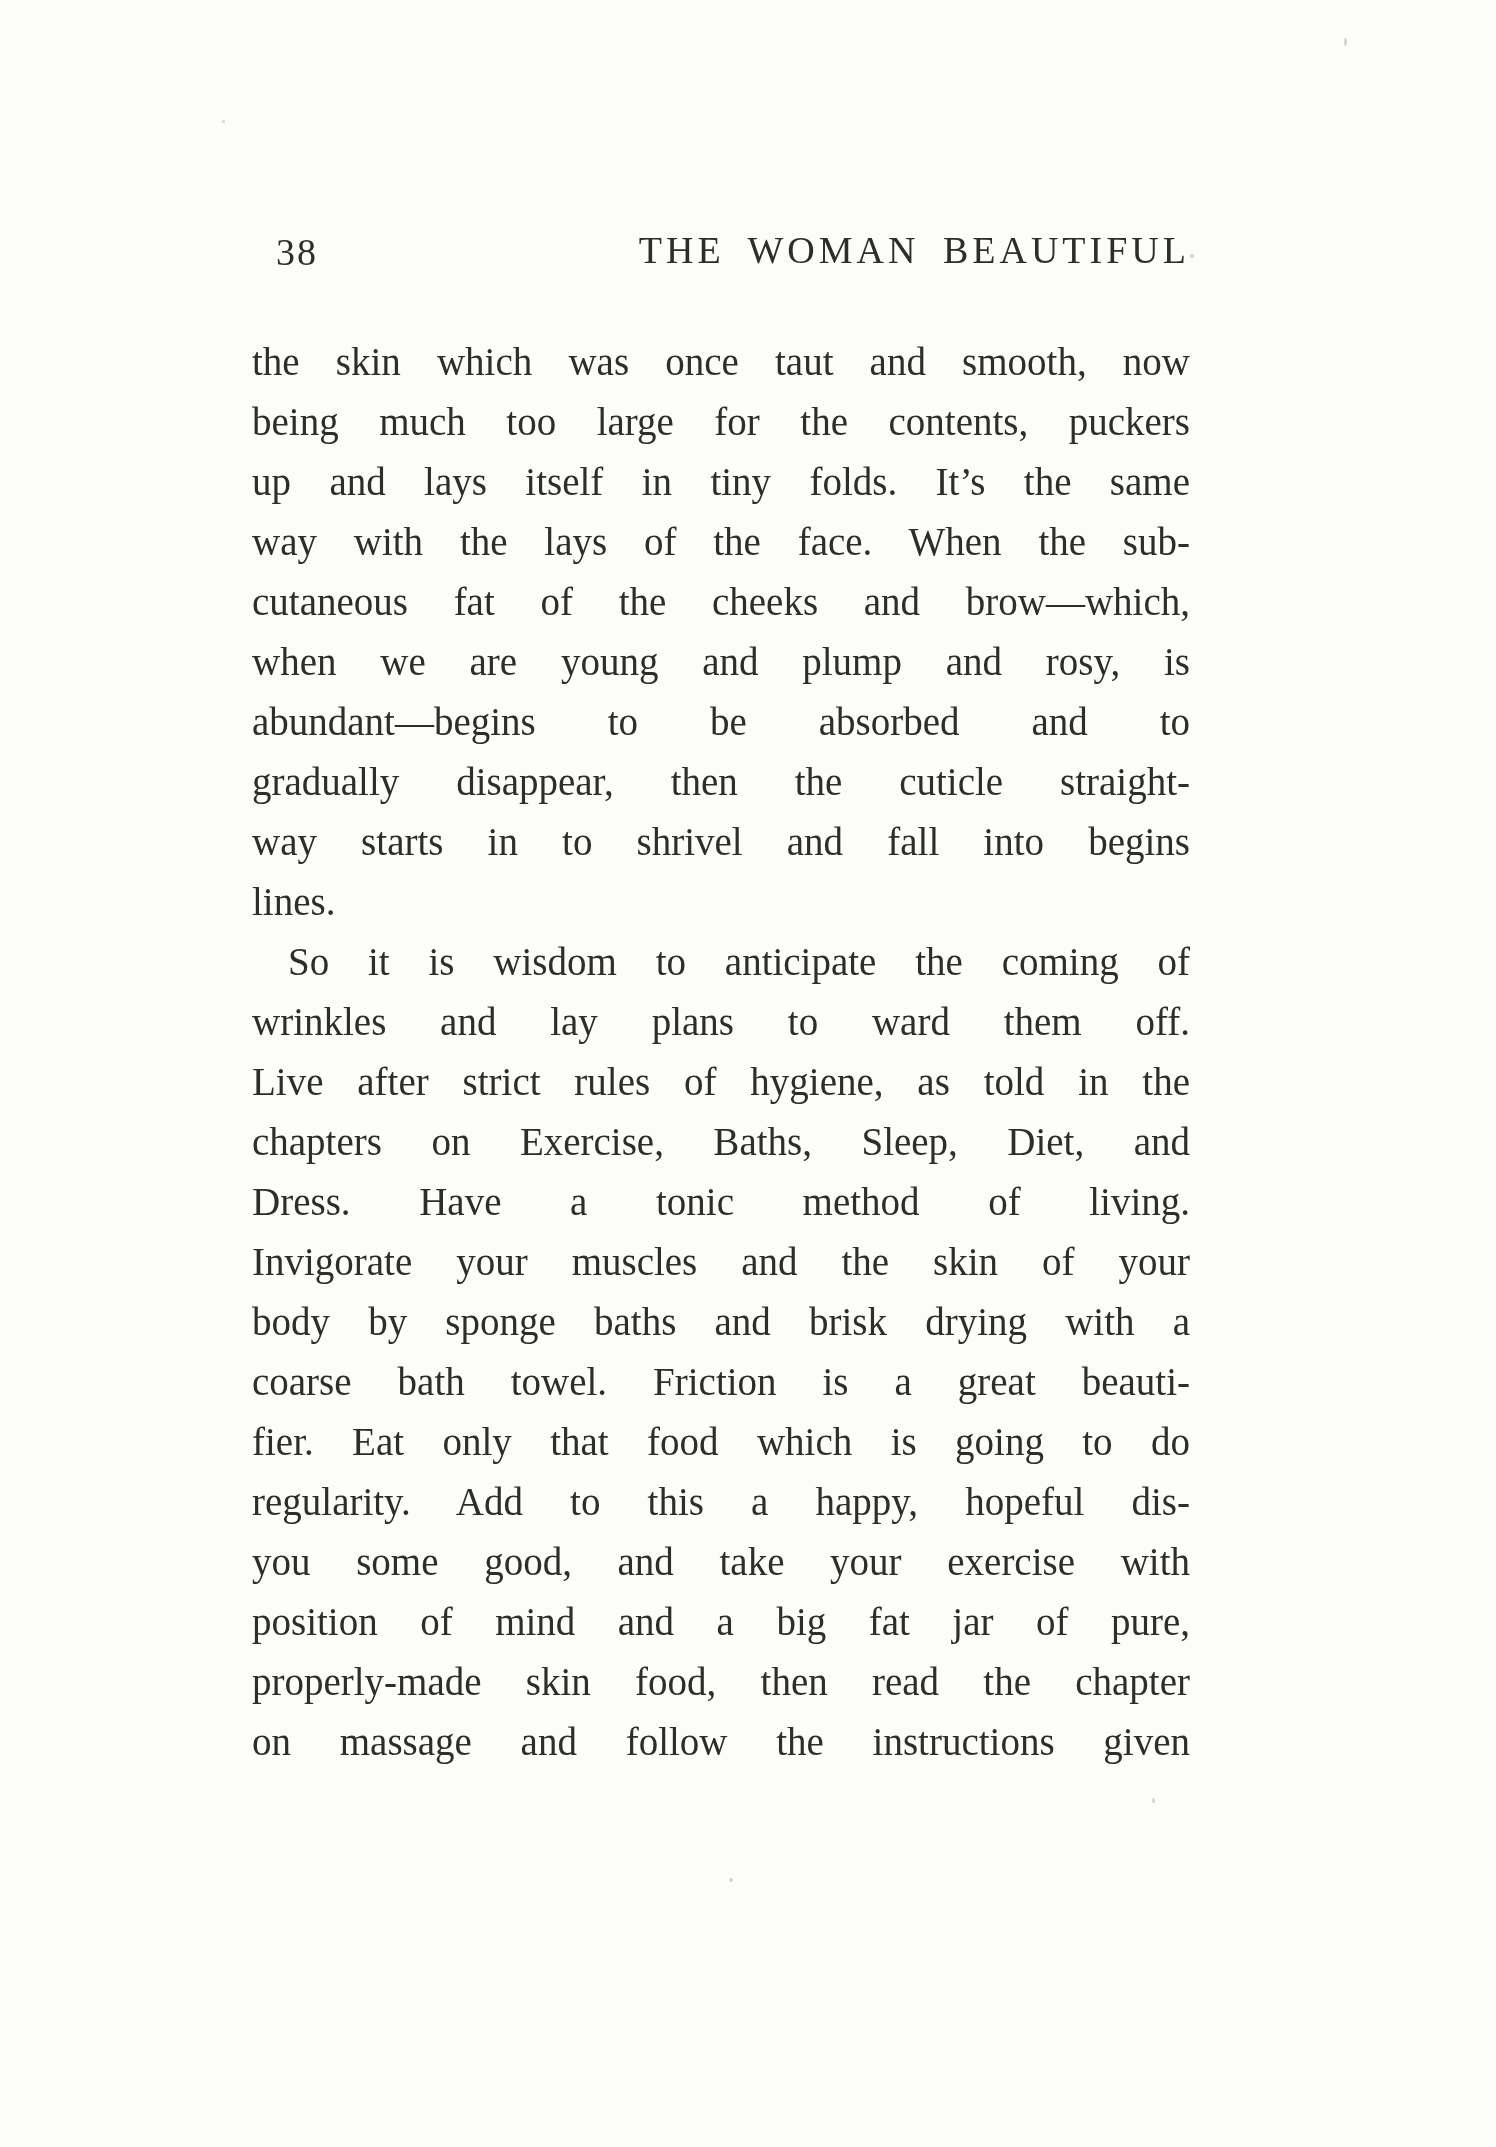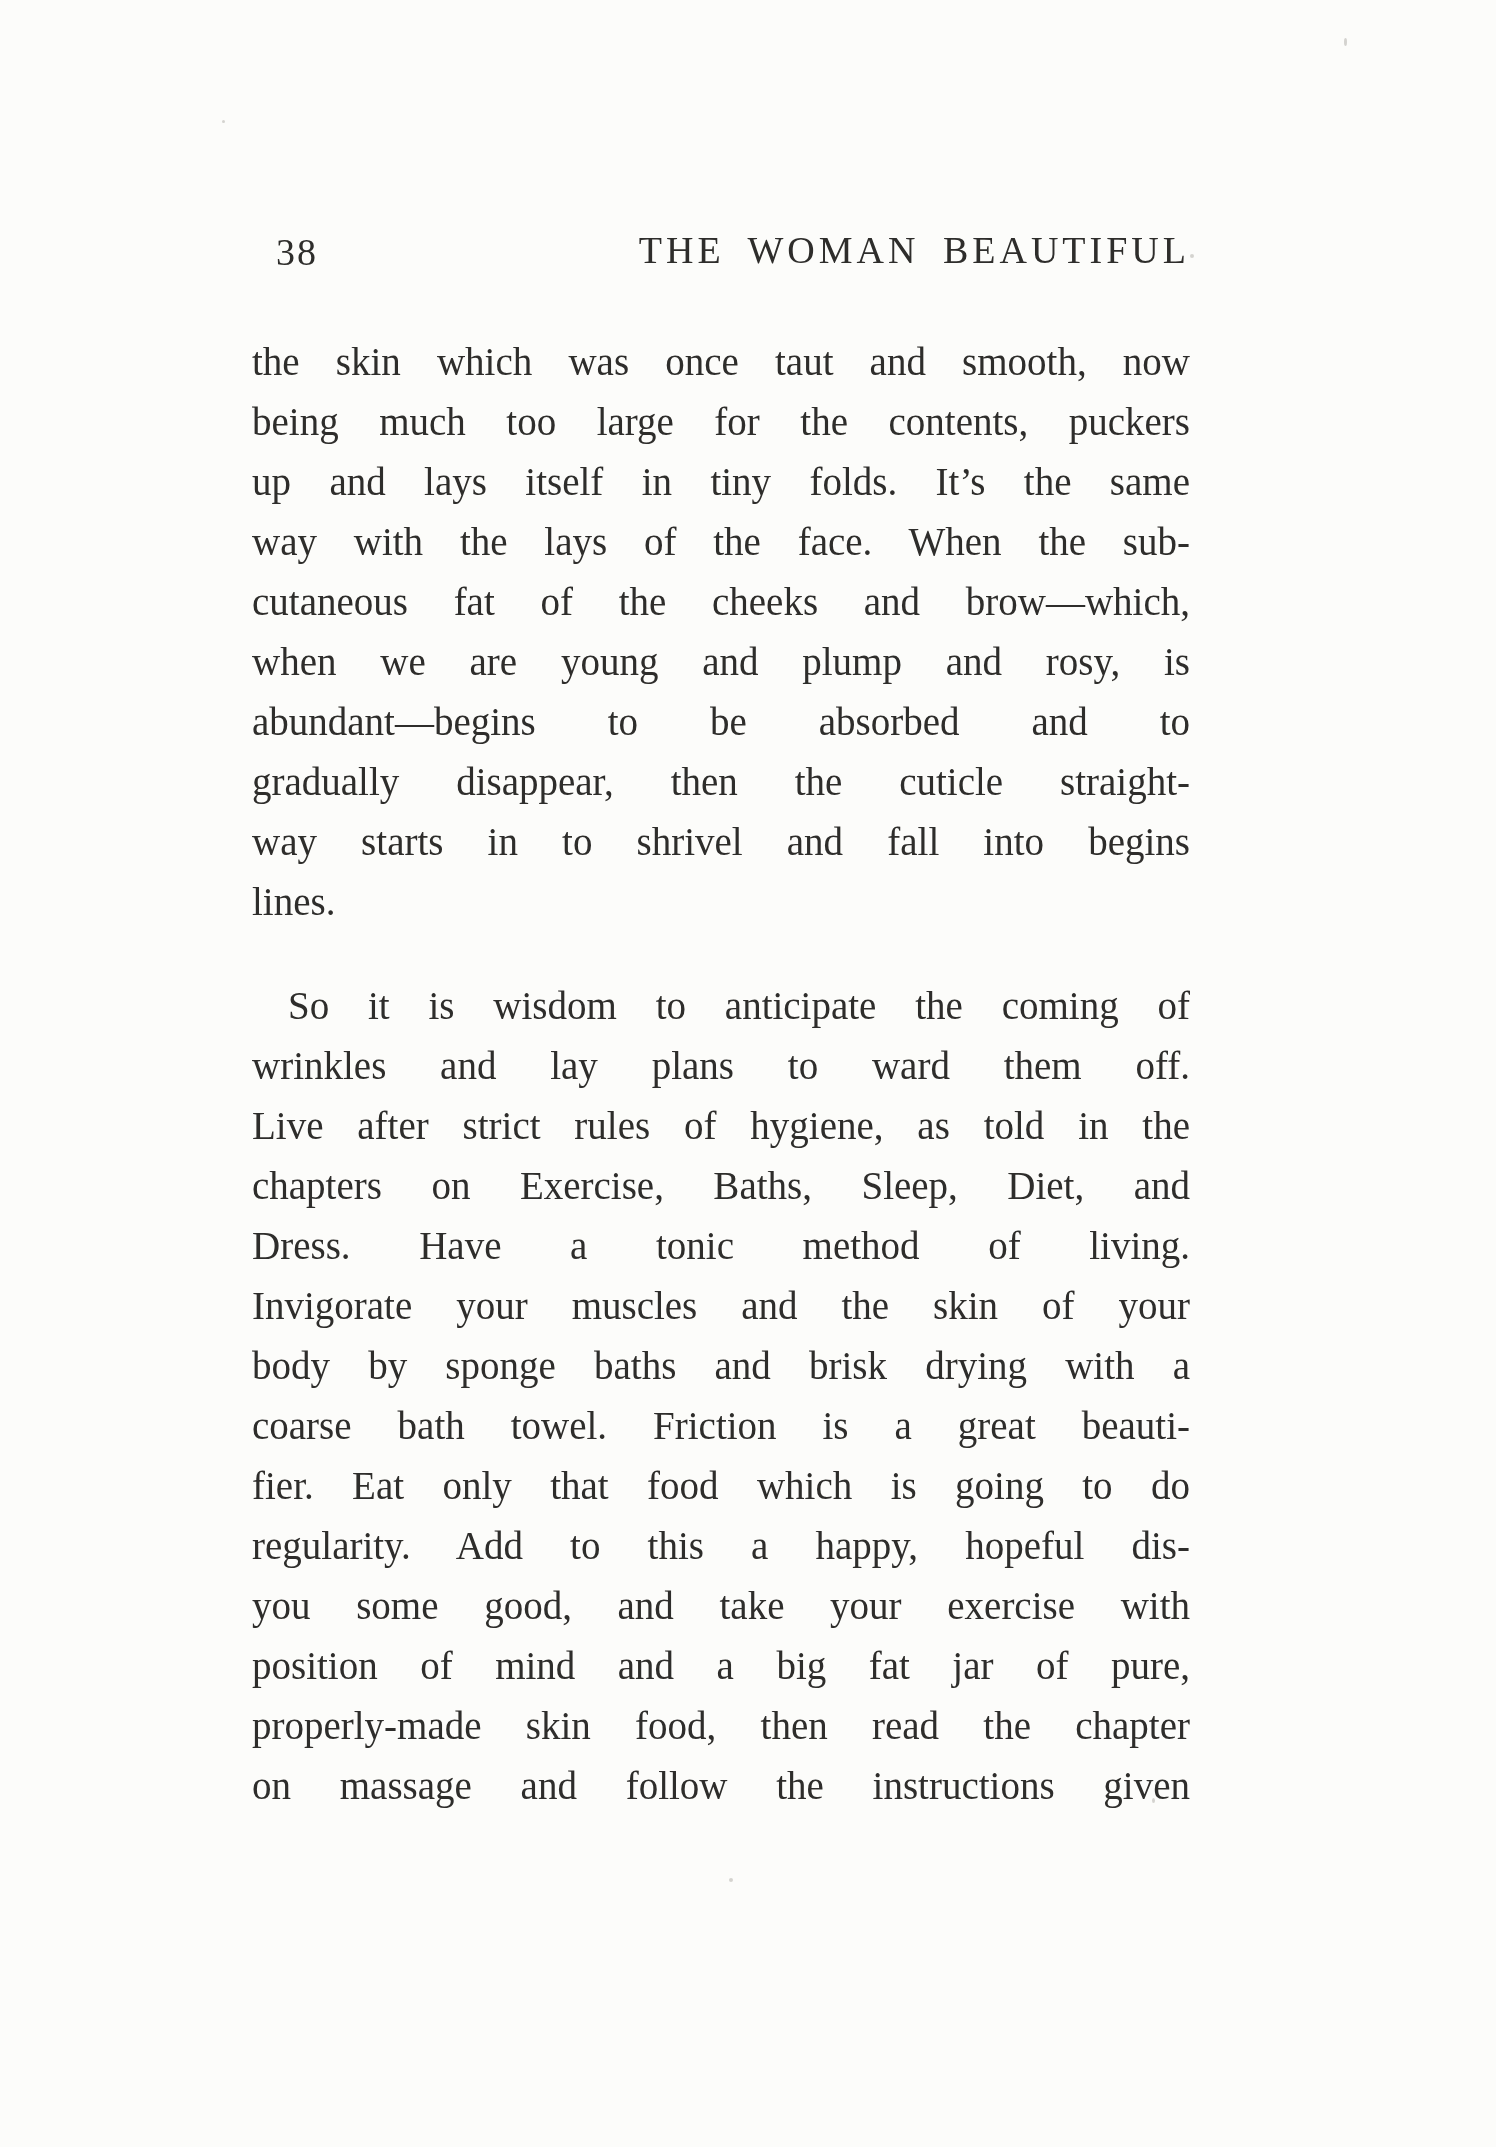--- a/index.html
+++ b/index.html
@@ -53,21 +53,20 @@
     line-height: 60px;
     text-align: justify;
     text-align-last: justify;
     white-space: normal;
   }
   .line.short {
     text-align-last: left;
   }
   .line.indent {
     text-indent: 36px;
-    margin-top: 44px;
   }
   
   .artifact {
     position: absolute;
     background: #b9b7b2;
     border-radius: 50%;
     opacity: 0.6;
   }
   .artifact.a1 { left: 1344px; top: 38px;  width: 3px; height: 8px; }
   .artifact.a2 { left: 1190px; top: 254px; width: 4px; height: 4px; }

